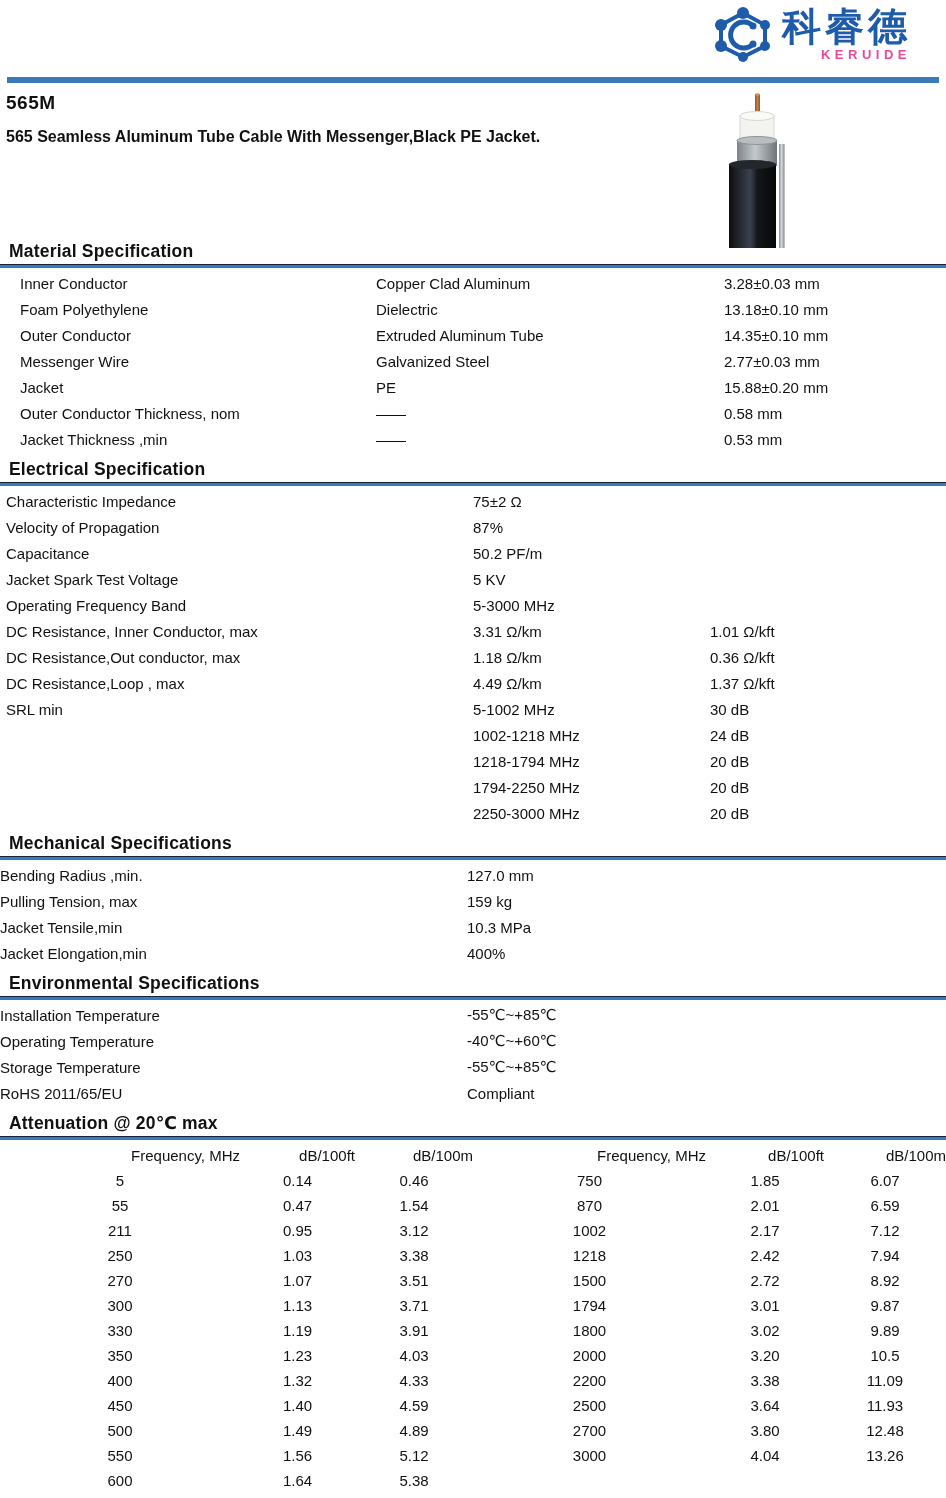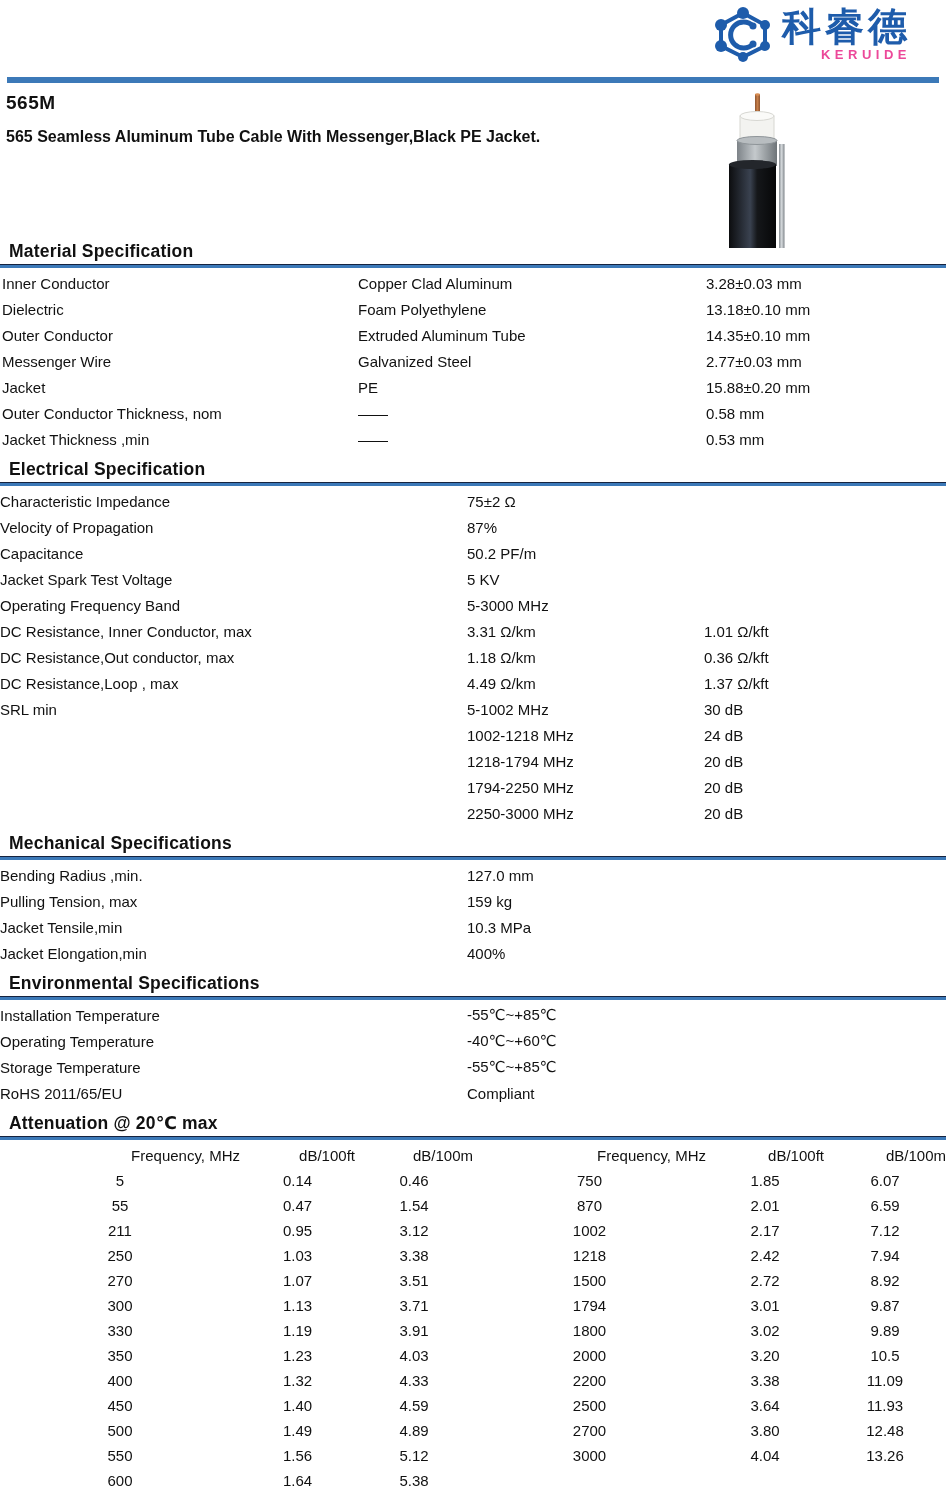--- a/index.html
+++ b/index.html
@@ -23,22 +23,22 @@
   .subtitle{font-size:16px;font-weight:bold;margin:0;}
   .product-photo{position:absolute;left:703px;top:90px;width:100px;height:158px;}
 
   
   .sections{padding:0;}
   h2.section-title{font-size:17.5px;font-weight:bold;margin:6px 0 0 9px;line-height:22px;letter-spacing:.2px;}
   .section-rule{height:4px;margin:2px 0 2px 0;background:linear-gradient(to bottom,#16233f 0%,#16233f 22%,#3c79b8 22%,#3c79b8 100%);}
 
   .spec .row{display:grid;height:26px;align-items:center;font-size:15px;}
   .spec .cell{white-space:nowrap;overflow:visible;}
-  .mat  .row{grid-template-columns:356px 348px 1fr;padding-left:2px;}
-  .elec .row{grid-template-columns:467px 237px 1fr;}
+  .mat  .row{grid-template-columns:356px 348px 1fr;padding-left:20px;}
+  .elec .row{grid-template-columns:467px 237px 1fr;padding-left:6px;}
   .two  .row{grid-template-columns:467px 1fr;}
 
   
   .att-head{display:grid;grid-template-columns:240px 115px 118px 233px 118px 122px;height:26px;align-items:center;font-size:15px;text-align:right;}
   .att .row{grid-template-columns:240px 115px 118px 233px 118px 122px;text-align:center;height:25px;}
 </style>
 </head>
 <body>
 
 <div class="page">
@@ -114,22 +114,22 @@
 
     <h2 class="section-title">Material Specification</h2>
     <div class="section-rule"></div>
     <div class="spec mat">
         <div class="row">
           <div class="cell">Inner Conductor</div>
           <div class="cell">Copper Clad Aluminum</div>
           <div class="cell">3.28±0.03 mm</div>
         </div>
         <div class="row">
+          <div class="cell">Foam Polyethylene</div>
           <div class="cell">Dielectric</div>
-          <div class="cell">Foam Polyethylene</div>
           <div class="cell">13.18±0.10 mm</div>
         </div>
         <div class="row">
           <div class="cell">Outer Conductor</div>
           <div class="cell">Extruded Aluminum Tube</div>
           <div class="cell">14.35±0.10 mm</div>
         </div>
         <div class="row">
           <div class="cell">Messenger Wire</div>
           <div class="cell">Galvanized Steel</div>

